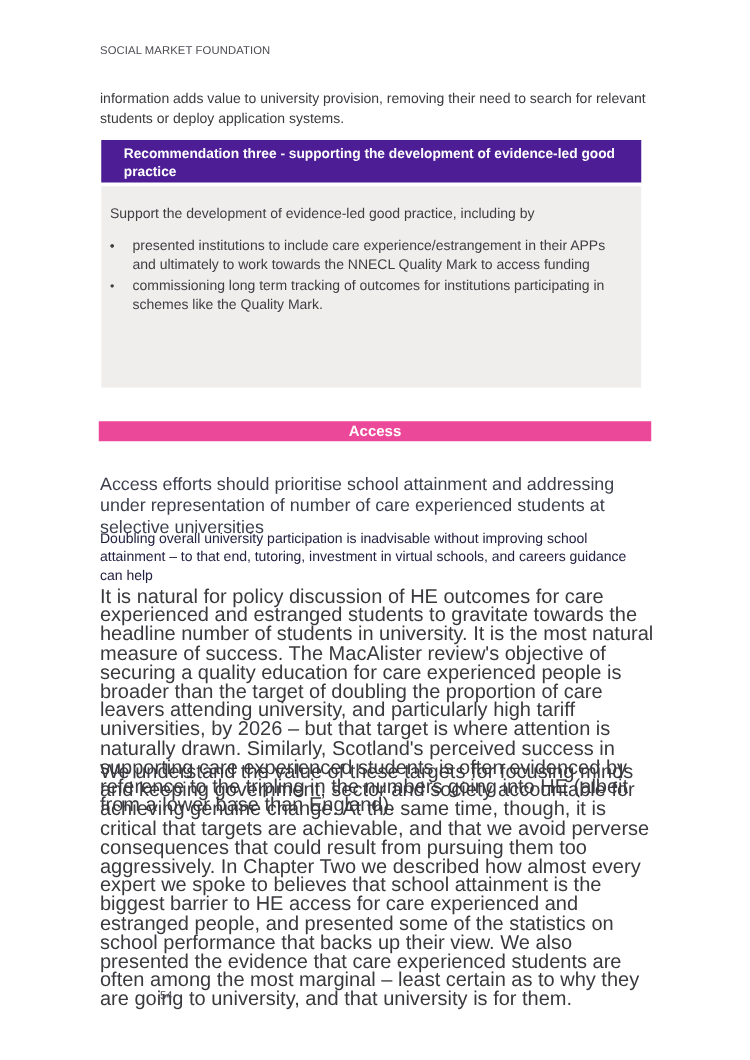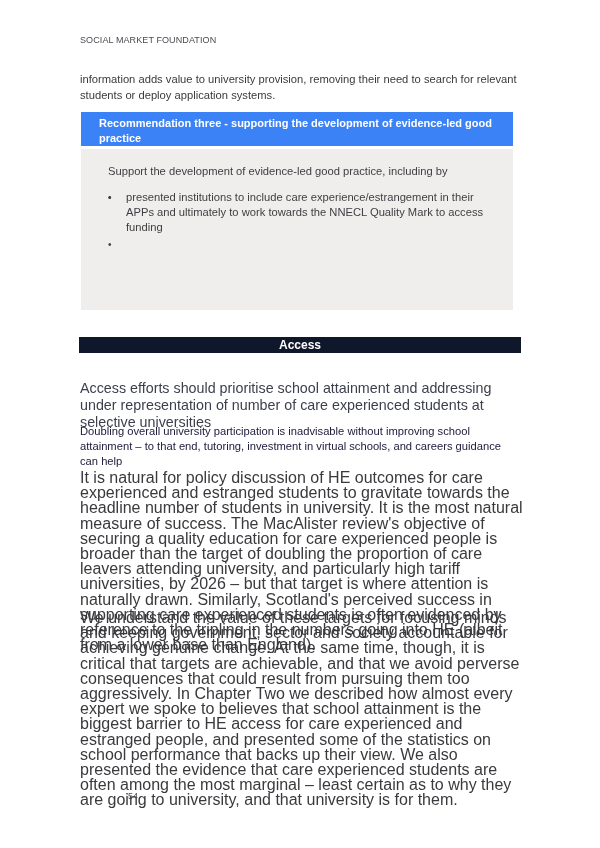--- a/index.html
+++ b/index.html
@@ -31,32 +31,32 @@
       line-height: 16px;
       color: #3a3a3e;
     }
     .rec-box {
       position: absolute;
       left: 81px;
       top: 112px;
       width: 432px;
     }
     .rec-header {
-      background: #3b82f6;
+      background: #4c1d95;
       color: #ffffff;
       font-weight: bold;
       font-size: 11px;
       line-height: 15px;
       padding: 4px 18px 4px 18px;
       height: 34px;
     }
     .rec-body {
       margin-top: 3px;
       background: #efeeed;
-      padding: 14px 18px 12px 27px;
+      padding: 14px 18px 12px 7px;
       height: 161px;
       font-size: 11.2px;
       color: #3e3e42;
     }
     .rec-intro {
       line-height: 16px;
       margin-bottom: 11px;
     }
     .rec-list {
       list-style: none;
@@ -72,21 +72,21 @@
       left: 0;
       top: 0;
       font-size: 10px;
     }
     .section-bar {
       position: absolute;
       left: 79px;
       top: 337px;
       width: 442px;
       height: 16px;
-      background: #0f172a;
+      background: #ec4899;
       color: #ffffff;
       font-weight: bold;
       font-size: 12px;
       line-height: 16px;
       text-align: center;
     }
     .section-heading {
       position: absolute;
       left: 80px;
       top: 380px;
@@ -139,20 +139,21 @@
     <ul class="rec-list">
       <li>
         <span class="bullet">•</span>
       </li>
       <li>
         <span class="bullet">•</span>
         <span>presented institutions to include care experience/estrangement  in their APPs and ultimately to work towards the NNECL Quality Mark to access funding</span>
       </li>
       <li>
         <span class="bullet">•</span>
+        <span>commissioning long term tracking of outcomes for institutions participating in schemes like the Quality Mark.</span>
       </li>
     </ul>
   </div>
 </div>
 
 <div class="section-bar">Access</div>
 
 <h2 class="section-heading">Access efforts should prioritise school attainment and addressing under representation of number of care experienced students at selective universities</h2>
 
 <h3 class="sub-heading">Doubling overall university participation is inadvisable without improving school attainment – to that end, tutoring, investment in virtual schools, and careers guidance can help</h3>

